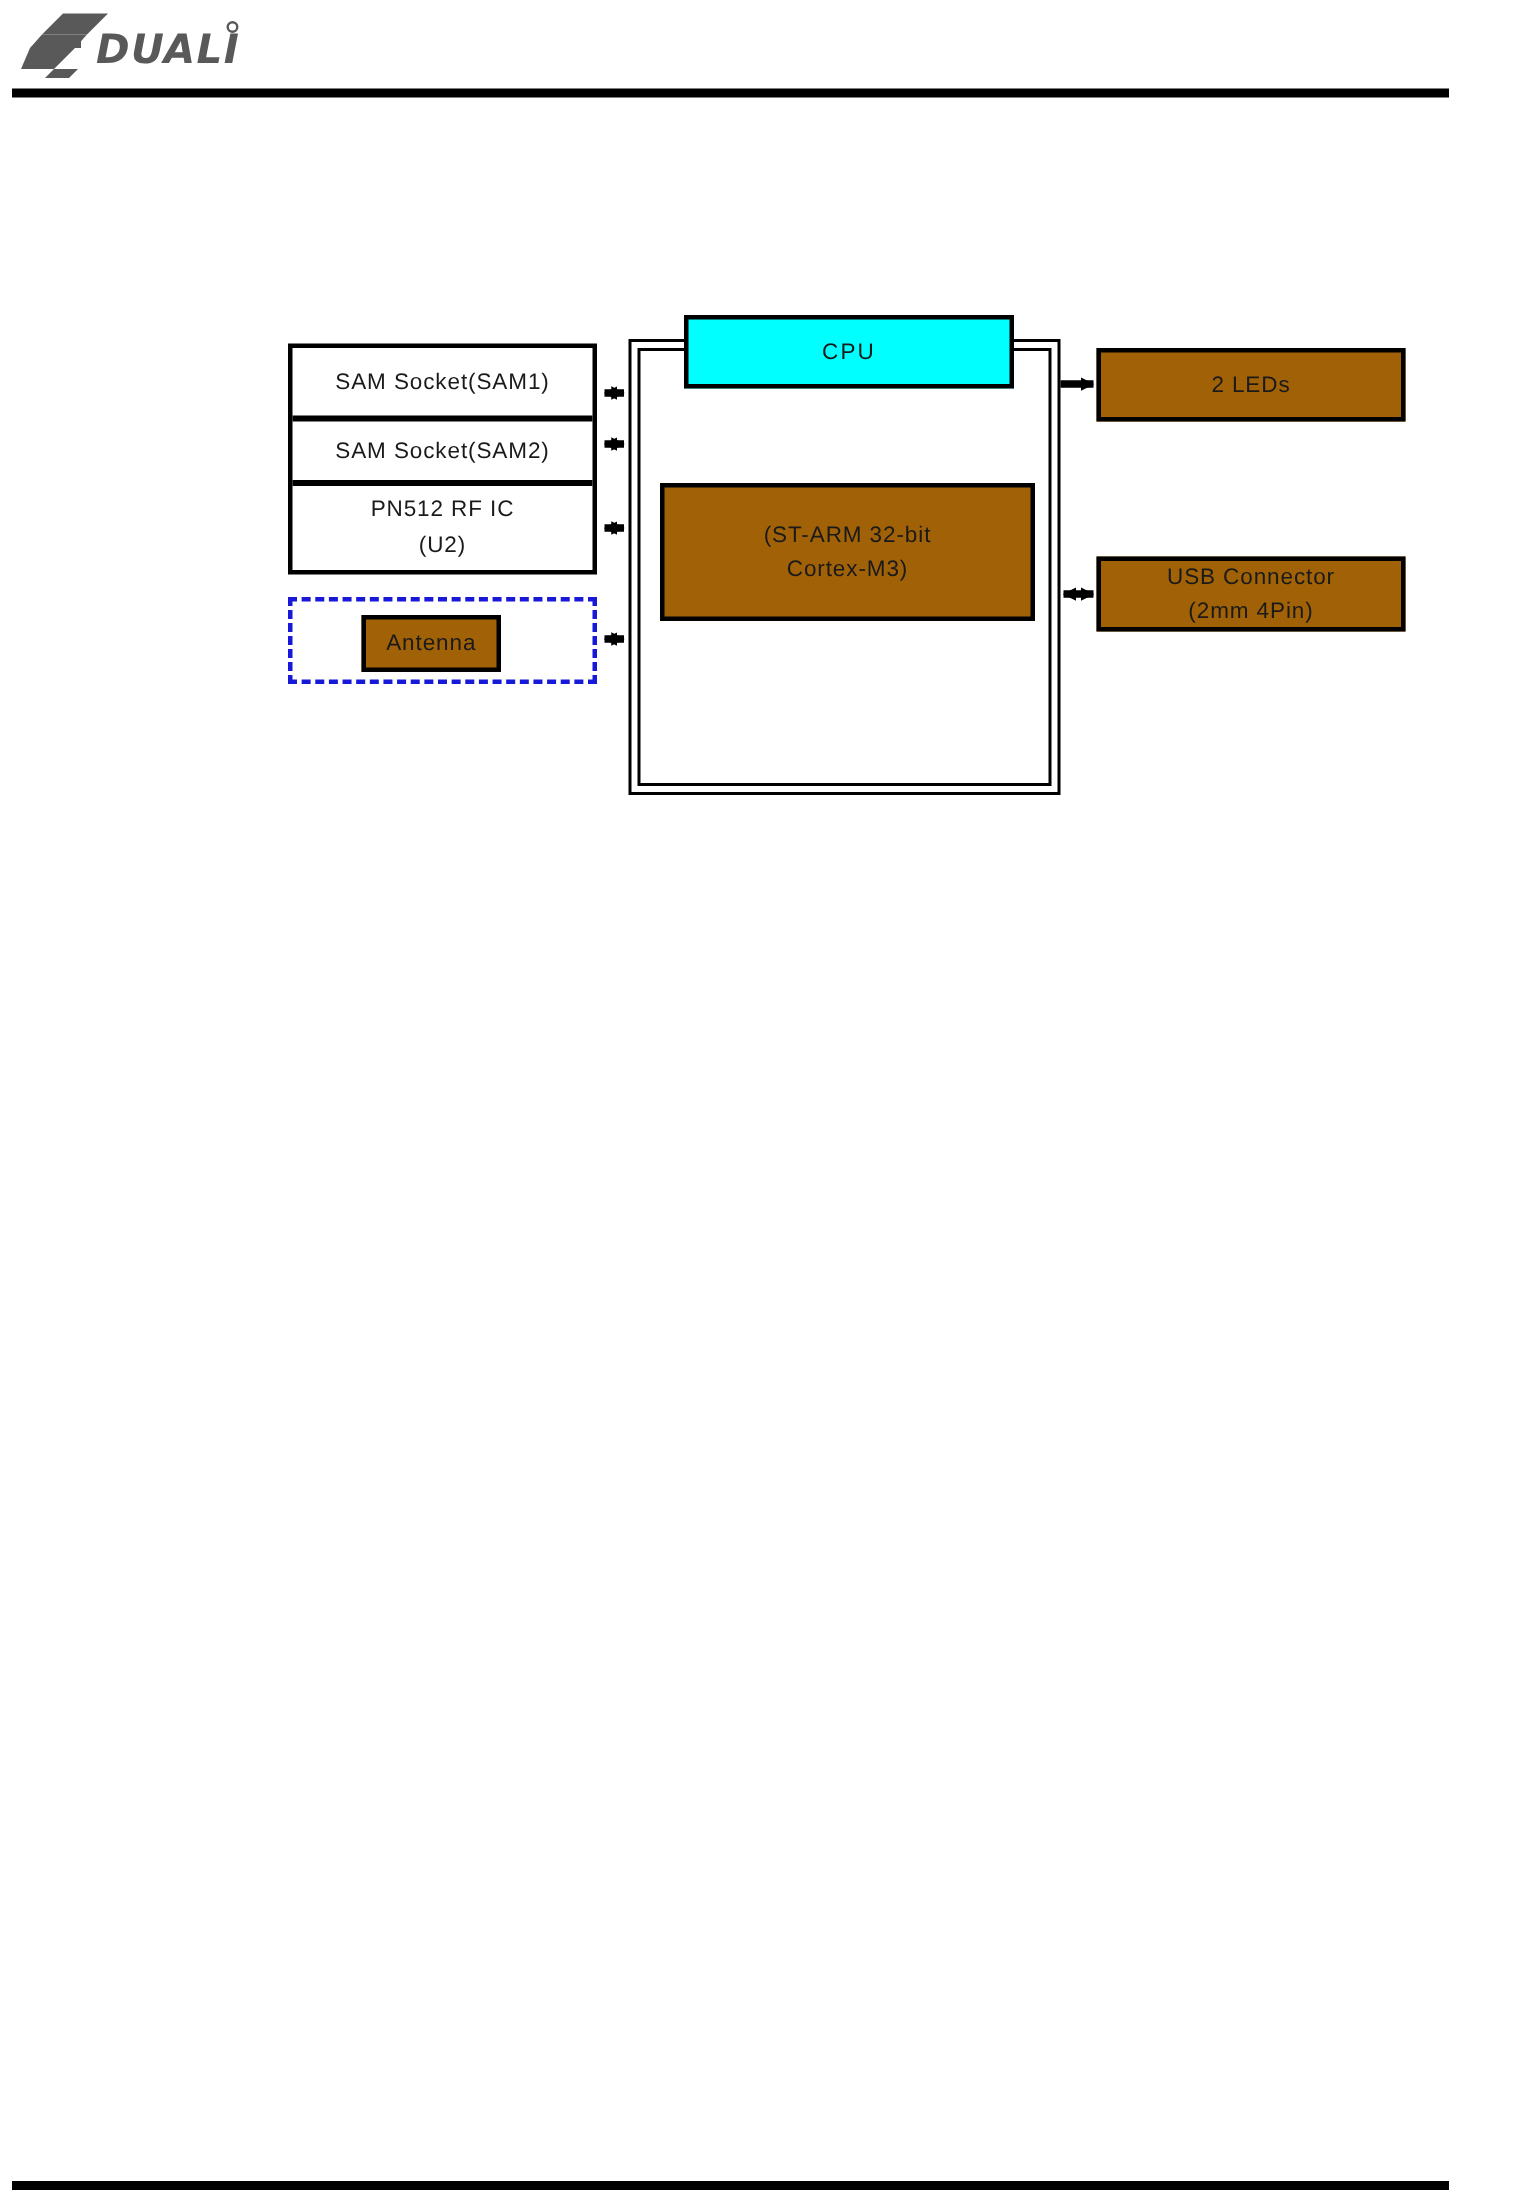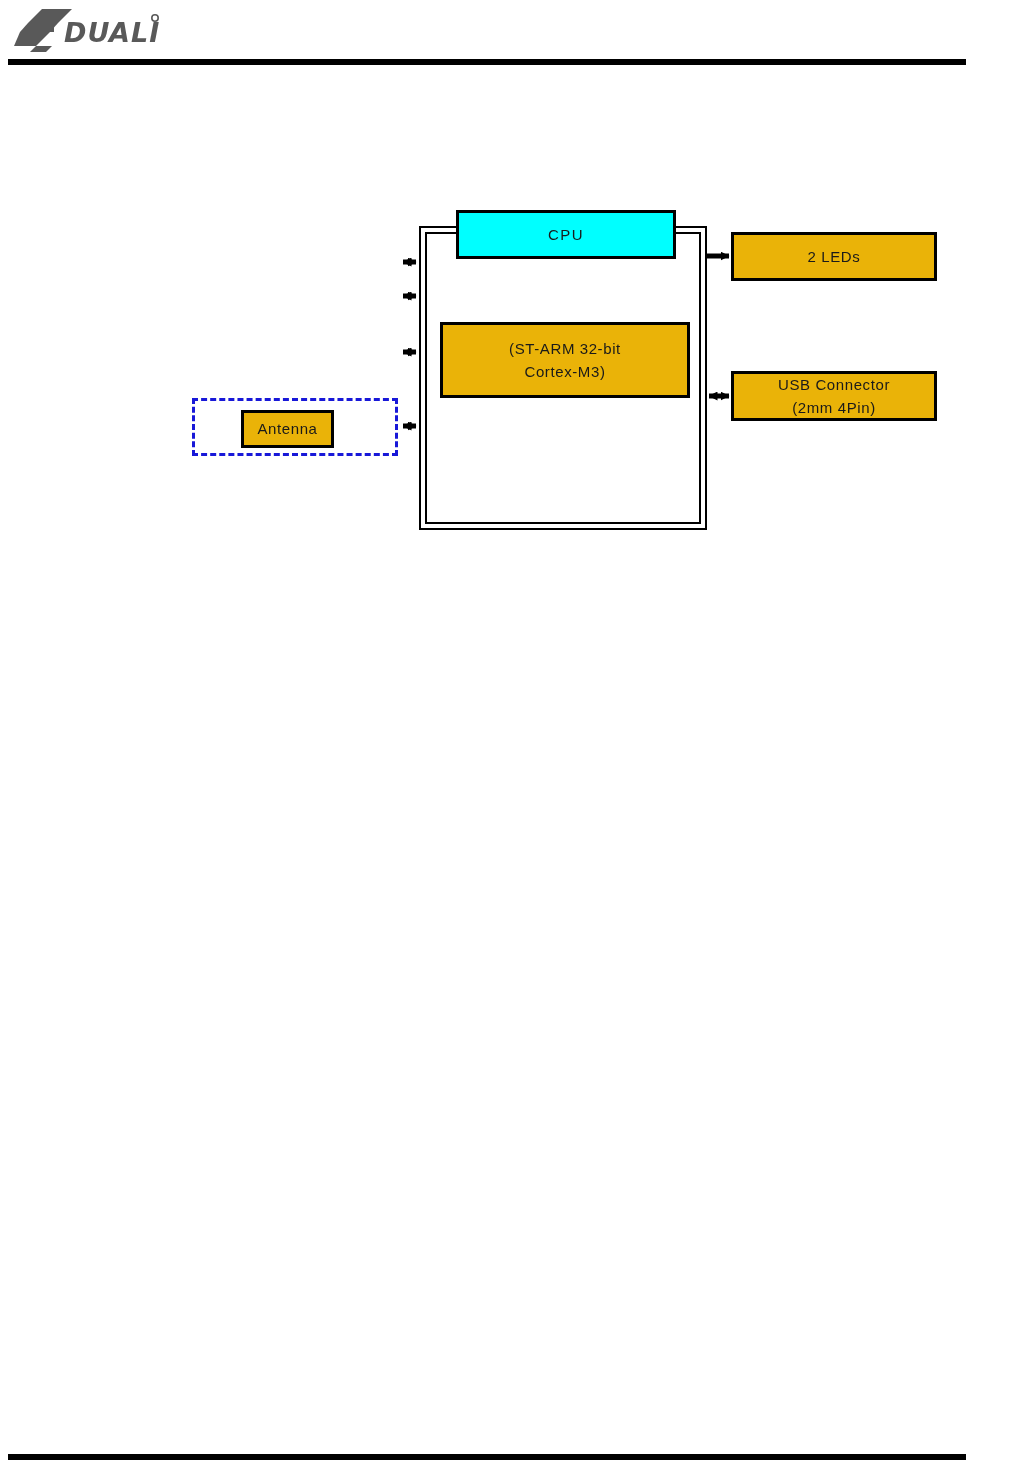--- a/index.html
+++ b/index.html
@@ -57,21 +57,21 @@
     position: absolute;
     left: 0;
     top: 0;
     width: 1018px;
     height: 600px;
   }
 
   .node {
     position: absolute;
     box-sizing: border-box;
-    background: #eab308;
+    background: #a16207;
     border: 3px solid #000000;
     display: flex;
     flex-direction: column;
     align-items: center;
     justify-content: center;
     text-align: right;
     font-size: 15px;
     line-height: 1.55;
     letter-spacing: 0.6px;
     color: #1a1a1a;
@@ -164,21 +164,21 @@
     justify-content: center;
     font-size: 15px;
     letter-spacing: 1.4px;
     color: #1a1a1a;
   }
   #cpu-core {
     position: absolute;
     left: 440px;
     top: 322px;
     width: 250px;
-    height: 76px;
+    height: 92px;
   }
 
   
   #node-leds {
     left: 731px; top: 232px; width: 206px; height: 49px;
   }
   #node-usb {
     left: 731px; top: 371px; width: 206px; height: 50px;
   }
 
@@ -207,20 +207,35 @@
       </g>
       <circle cx="141" cy="12" r="3.2" fill="none" stroke="#595959" stroke-width="1.6"></circle>
     </svg>
   </div>
 
   <div id="header-rule"></div>
 </div>
 
 <div id="block-diagram">
 
+  <div id="left-stack">
+
+    <div class="stack-cell" id="cell-sam1">
+      <span>SAM Socket(SAM1)</span>
+    </div>
+
+    <div class="stack-cell" id="cell-sam2">
+      <span>SAM Socket(SAM2)</span>
+    </div>
+
+    <div class="stack-cell" id="cell-rfic">
+      <span>PN512 RF IC</span>
+      <span class="line2">(U2)</span>
+    </div>
+  </div>
 
   <div id="antenna-group">
     <div class="node" id="antenna-box">
       <span>Antenna</span>
     </div>
   </div>
 
   <div id="cpu-frame-outer">
     <div id="cpu-frame-inner"></div>
   </div>

